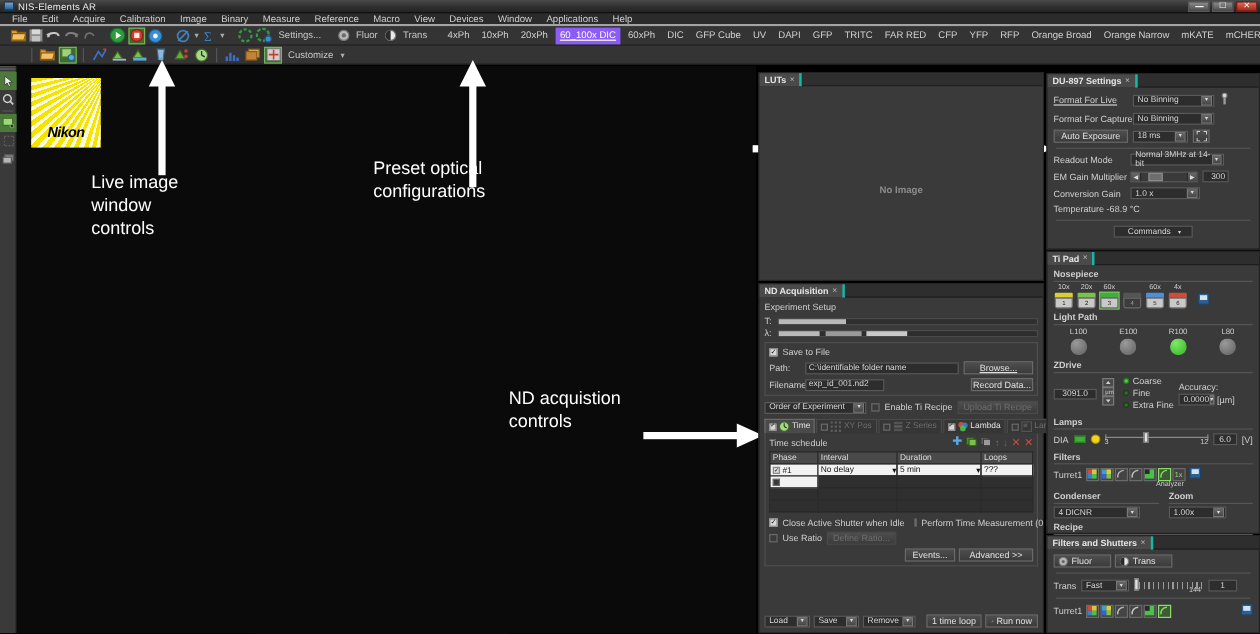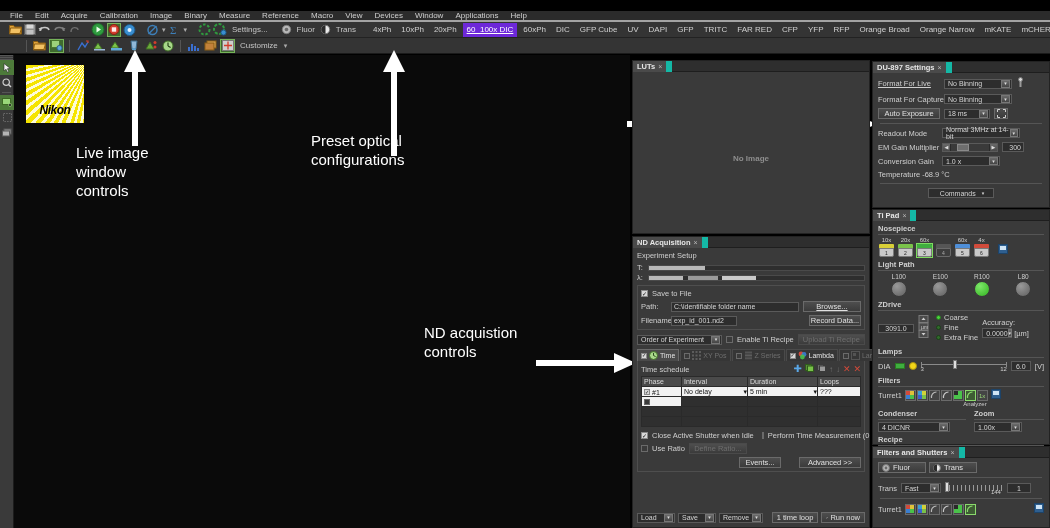--- a/index.html
+++ b/index.html
@@ -67,21 +67,21 @@
   }
   .tbi.sel { background:#3f6b2f; border:1px solid #76b35a; }
   .tbi svg { display:block; }
   .tb-label { font-size:8px; color:#c6c6c6; margin:0 4px; white-space:nowrap;}
 
   
   .oc {
     font-size:8px; color:#d0d0d0; padding:1px 4px; margin:0 1px;
     white-space:nowrap; line-height:12px;
   }
-  .oc.active { background:#6d28d9; color:#fff; text-decoration:underline; }
+  .oc.active { background:#8b5cf6; color:#fff; text-decoration:underline; }
 
   
   .leftstrip {
     position:absolute; left:0; top:55px; width:14px; height:473px;
     background:#3a3a3a; border-right:1px solid #1c1c1c;
   }
   .ls-item { width:14px; height:15px; display:flex; align-items:center; justify-content:center; }
   .ls-item.sel { background:#4d7a3a; }
   .ls-sep { height:1px; background:#555; margin:2px 2px; }
   .ls-grip { height:5px; background:repeating-linear-gradient(180deg,#555 0 1px,#3a3a3a 1px 2px); }
@@ -117,21 +117,21 @@
 
   
   .panel { position:absolute; background:#3a3a3a; border:1px solid #222; }
   .panel-tabbar {
     height:11px; background:#2e2e2e; display:flex; align-items:center;
     border-bottom:1px solid #1e1e1e;
   }
   .panel-tab {
     height:11px; padding:0 4px; background:#4a4a4a;
     font-size:7.5px; font-weight:bold; color:#e6e6e6;
-    display:flex; align-items:center; gap:3px; border-right:6px solid #14b8a6;
+    display:flex; align-items:center; gap:3px; border-right:2px solid #14b8a6;
   }
   .panel-tab .x { font-weight:normal; color:#b9b9b9; font-size:7px; }
   .panel-body { padding:4px 5px; }
 
   .row { display:flex; align-items:center; gap:4px; margin-bottom:4px; }
   .lbl { font-size:7.5px; color:#cfcfcf; white-space:nowrap; }
   .lbl.u { text-decoration:underline; }
   .sep-line { height:1px; background:#555; margin:4px 2px; }
 
   .combo {
@@ -194,20 +194,31 @@
                              background:#f2f2f2; color:#111; height:100%; padding:0 0 0 2px; }
   .noimage { position:absolute; width:100%; text-align:center; font-size:8px;
              color:#8d8d8d; font-weight:bold; }
   .chevron { position:absolute; font-size:7px; color:#aaa; }
 </style>
 </head>
 <body>
 
 <div id="app">
 
+  <div class="titlebar">
+    <div class="tb-icon"></div>
+    <div class="tb-title">NIS-Elements AR</div>
+    <div class="tb-btns">
+      <div class="tb-btn">
+          <span class="g"></span>
+        </div>
+      <div class="tb-btn">☐</div>
+      <div class="tb-btn close">✕</div>
+    </div>
+  </div>
 
   <div class="menubar">
     <div class="mi">File</div>
     <div class="mi">Edit</div>
     <div class="mi">Acquire</div>
     <div class="mi">Calibration</div>
     <div class="mi">Image</div>
     <div class="mi">Binary</div>
     <div class="mi">Measure</div>
     <div class="mi">Reference</div>
@@ -691,21 +702,21 @@
           <span class="chk">✓</span>
           <span class="lbl">Close Active Shutter when Idle</span>
           <span class="chk off" style="margin-left:4px;"></span>
           <span class="lbl">Perform Time Measurement (0 ROIs)</span>
         </div>
         <div class="row" style="margin-bottom:3px;">
           <span class="chk off"></span>
           <span class="lbl">Use Ratio</span>
           <div class="btn dis" style="width:58px;">Define Ratio...</div>
         </div>
-        <div class="row" style="margin-bottom:0;justify-content:flex-end;gap:18px;">
+        <div class="row" style="margin-bottom:0;justify-content:flex-end;gap:3px;">
           <div class="btn" style="width:42px;">Events...</div>
           <div class="btn" style="width:62px;">Advanced &gt;&gt;</div>
         </div>
       </div>
 
       <div class="row" style="margin-bottom:0;gap:3px;position:absolute;left:4px;bottom:4px;width:228px;">
         <div class="combo" style="width:38px;">
           <span>Load</span>
           <span class="arw">▾</span>
         </div>

